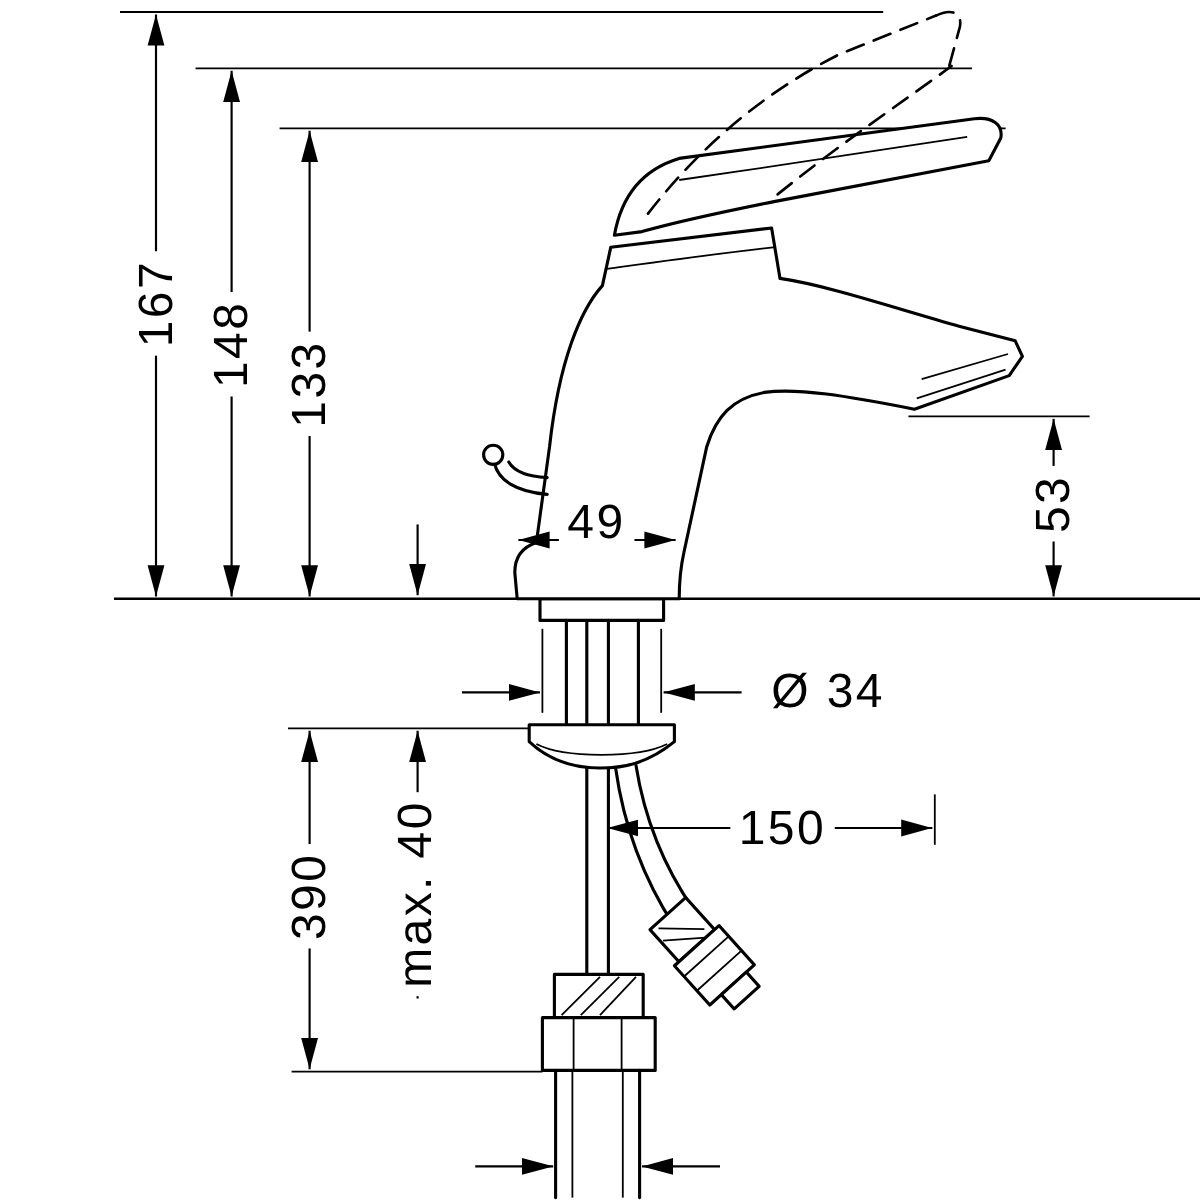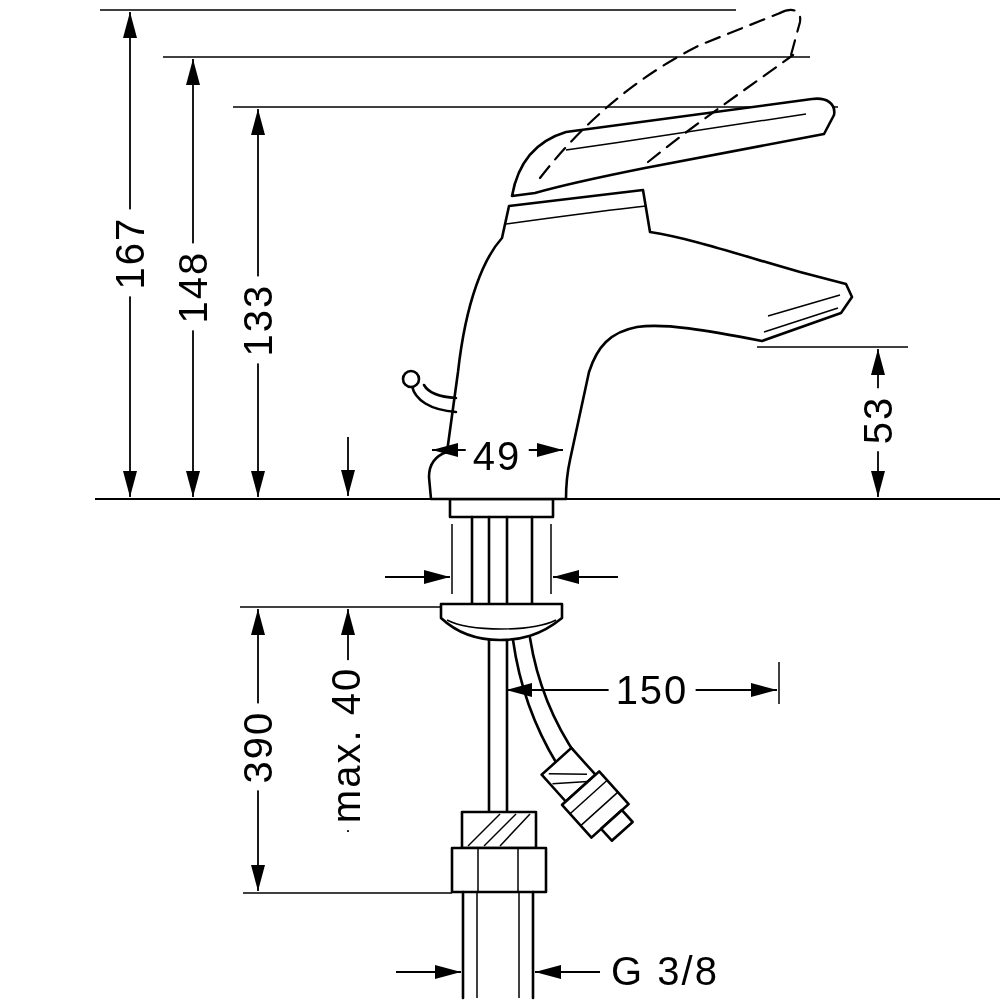--- a/index.html
+++ b/index.html
@@ -128,18 +128,18 @@
       <line class="dim" x1="618" y1="577" x2="553" y2="577" marker-end="url(#ah)"></line>
       <line class="dim" x1="396" y1="972" x2="461" y2="972" marker-end="url(#ah)"></line>
       <line class="dim" x1="600" y1="972" x2="535" y2="972" marker-end="url(#ah)"></line>
     </g>
   </svg>
 
   <div class="lbl rot" style="left:130px;top:253px">167</div>
   <div class="lbl rot" style="left:193px;top:287px">148</div>
   <div class="lbl rot" style="left:258px;top:320px">133</div>
   <div class="lbl rot" style="left:878px;top:420px">53</div>
-  <div class="lbl" style="left:497px;top:456px">49</div>
+  <div class="lbl" style="left:497px;top:435px">49</div>
+  <div class="lbl" style="left:690px;top:576px">Ø 34</div>
   <div class="lbl" style="left:652px;top:690px">150</div>
   <div class="lbl rot" style="left:258px;top:747px">390</div>
   <div class="lbl rot" style="left:346px;top:745px">max. 40</div>
-  <div class="lbl" style="left:665px;top:971px">G 3/8</div>
 </div>
 
 </body></html>

